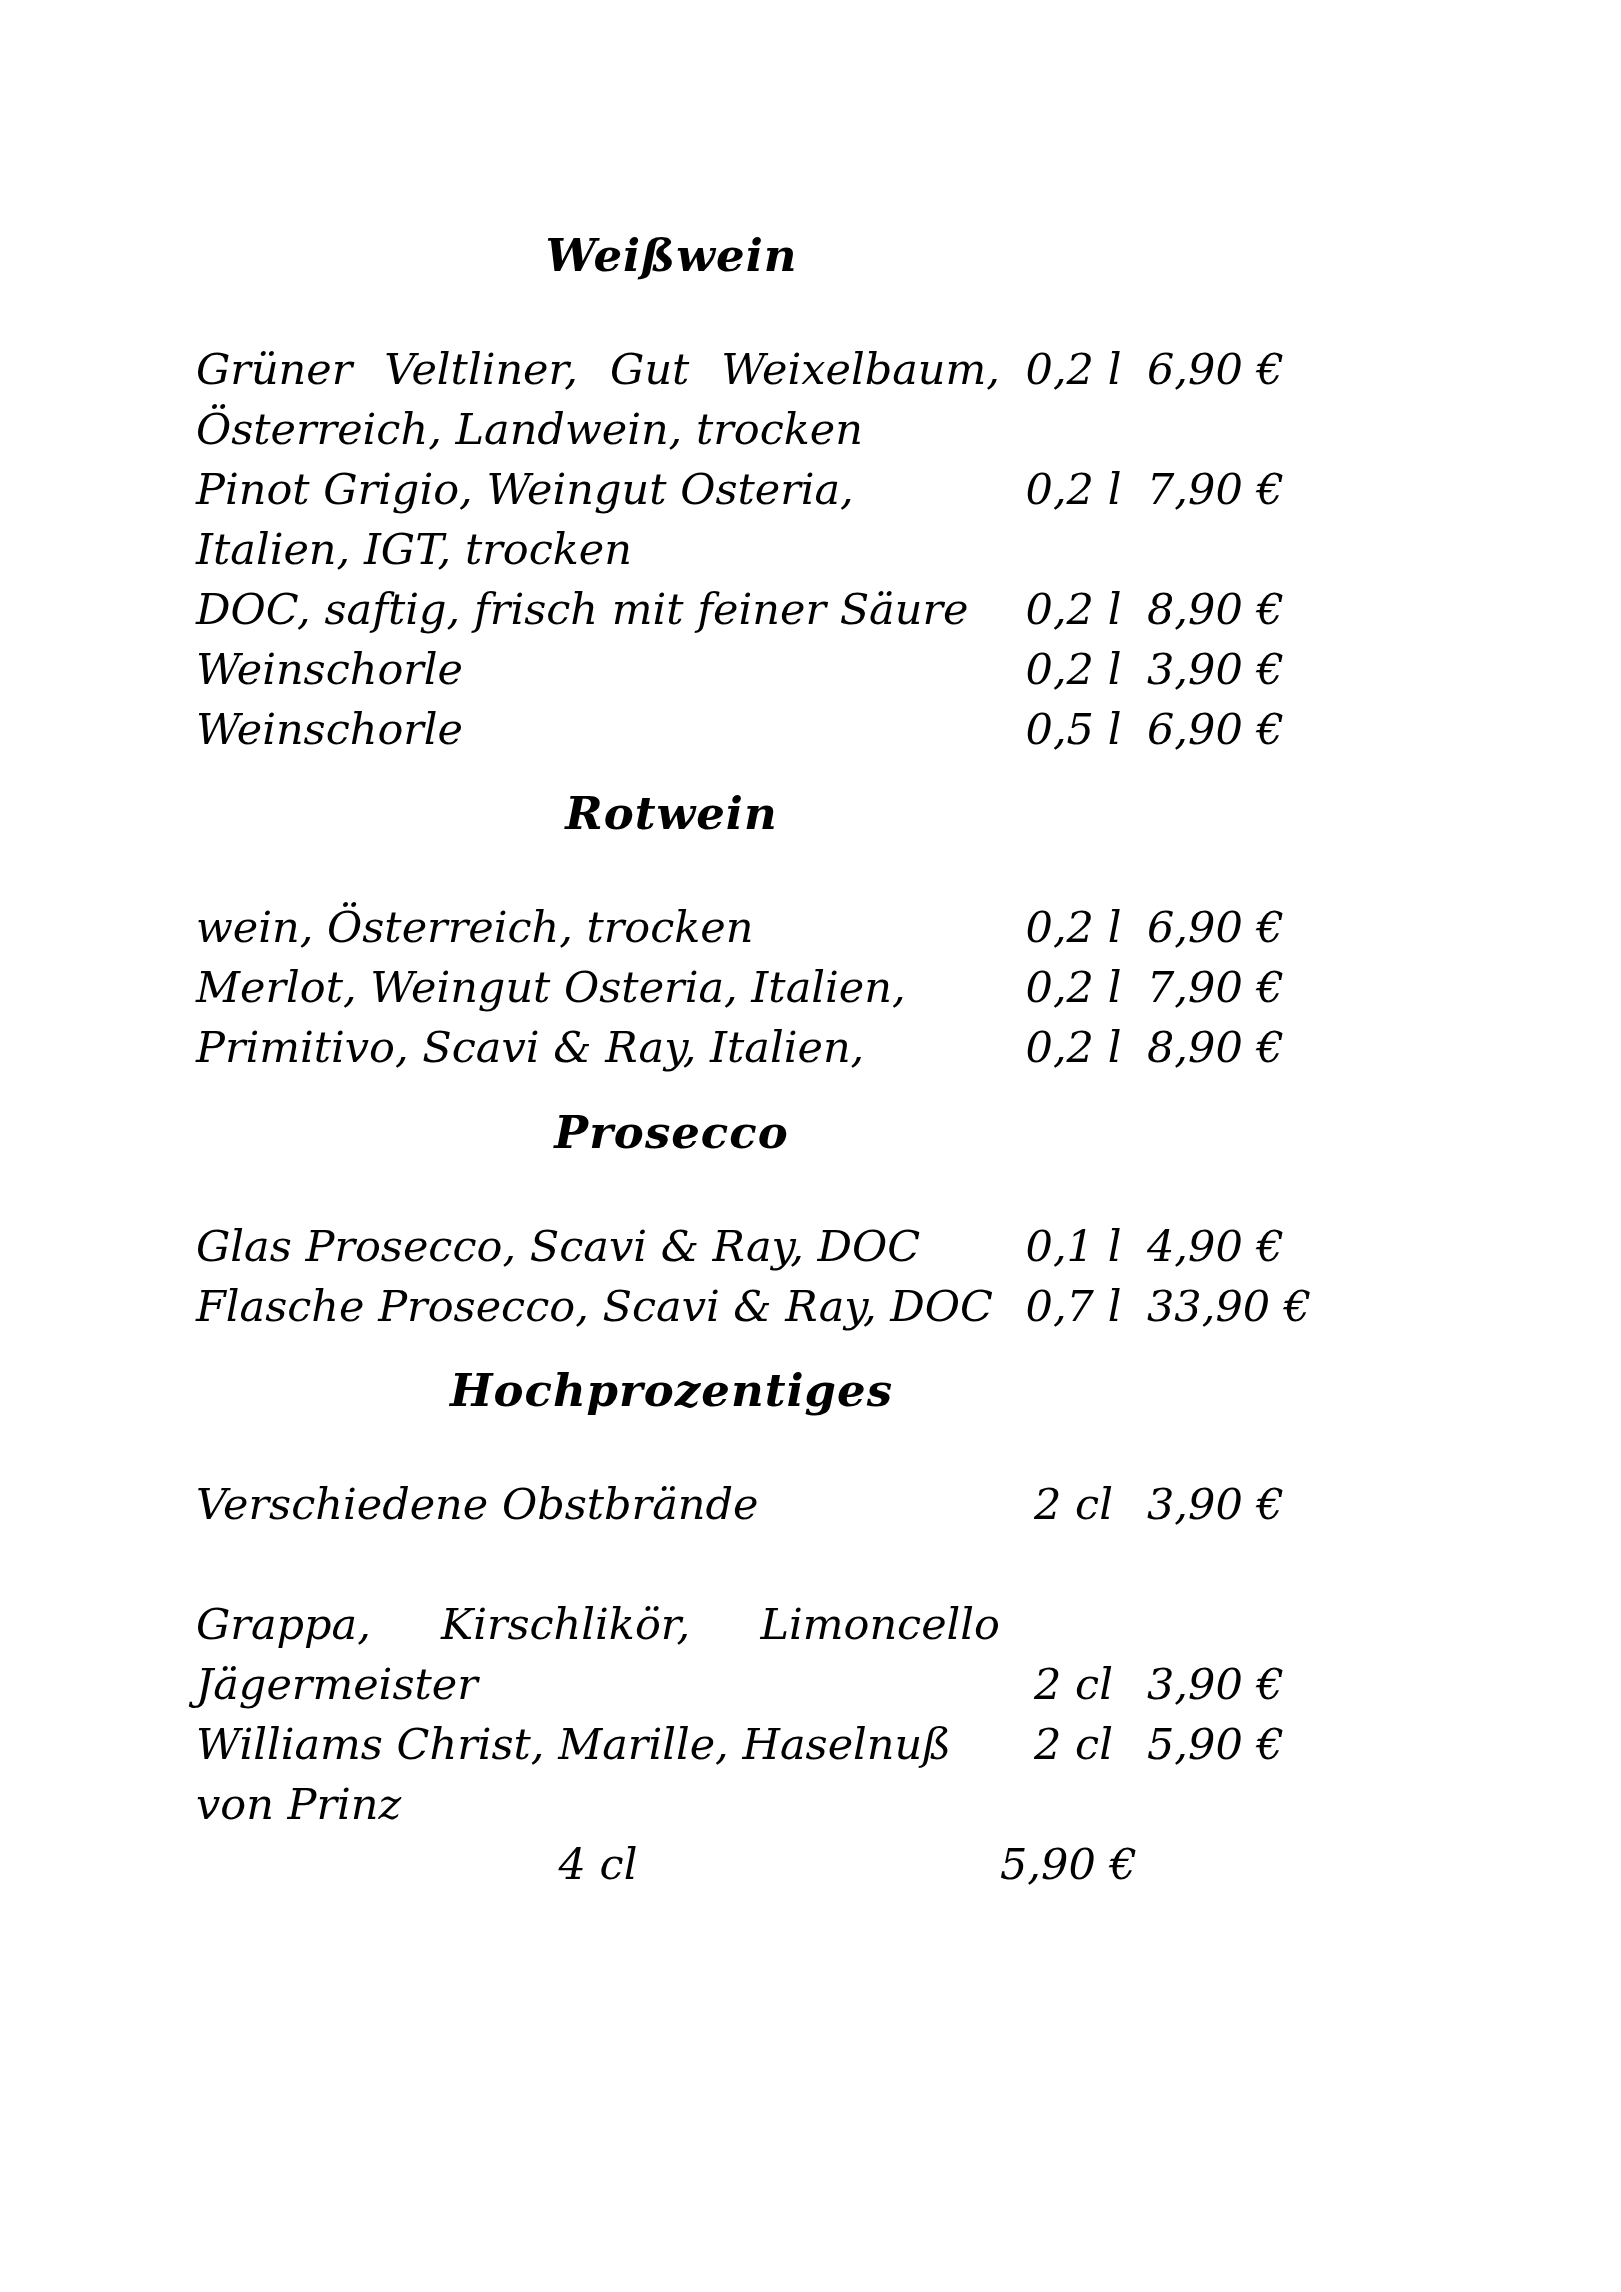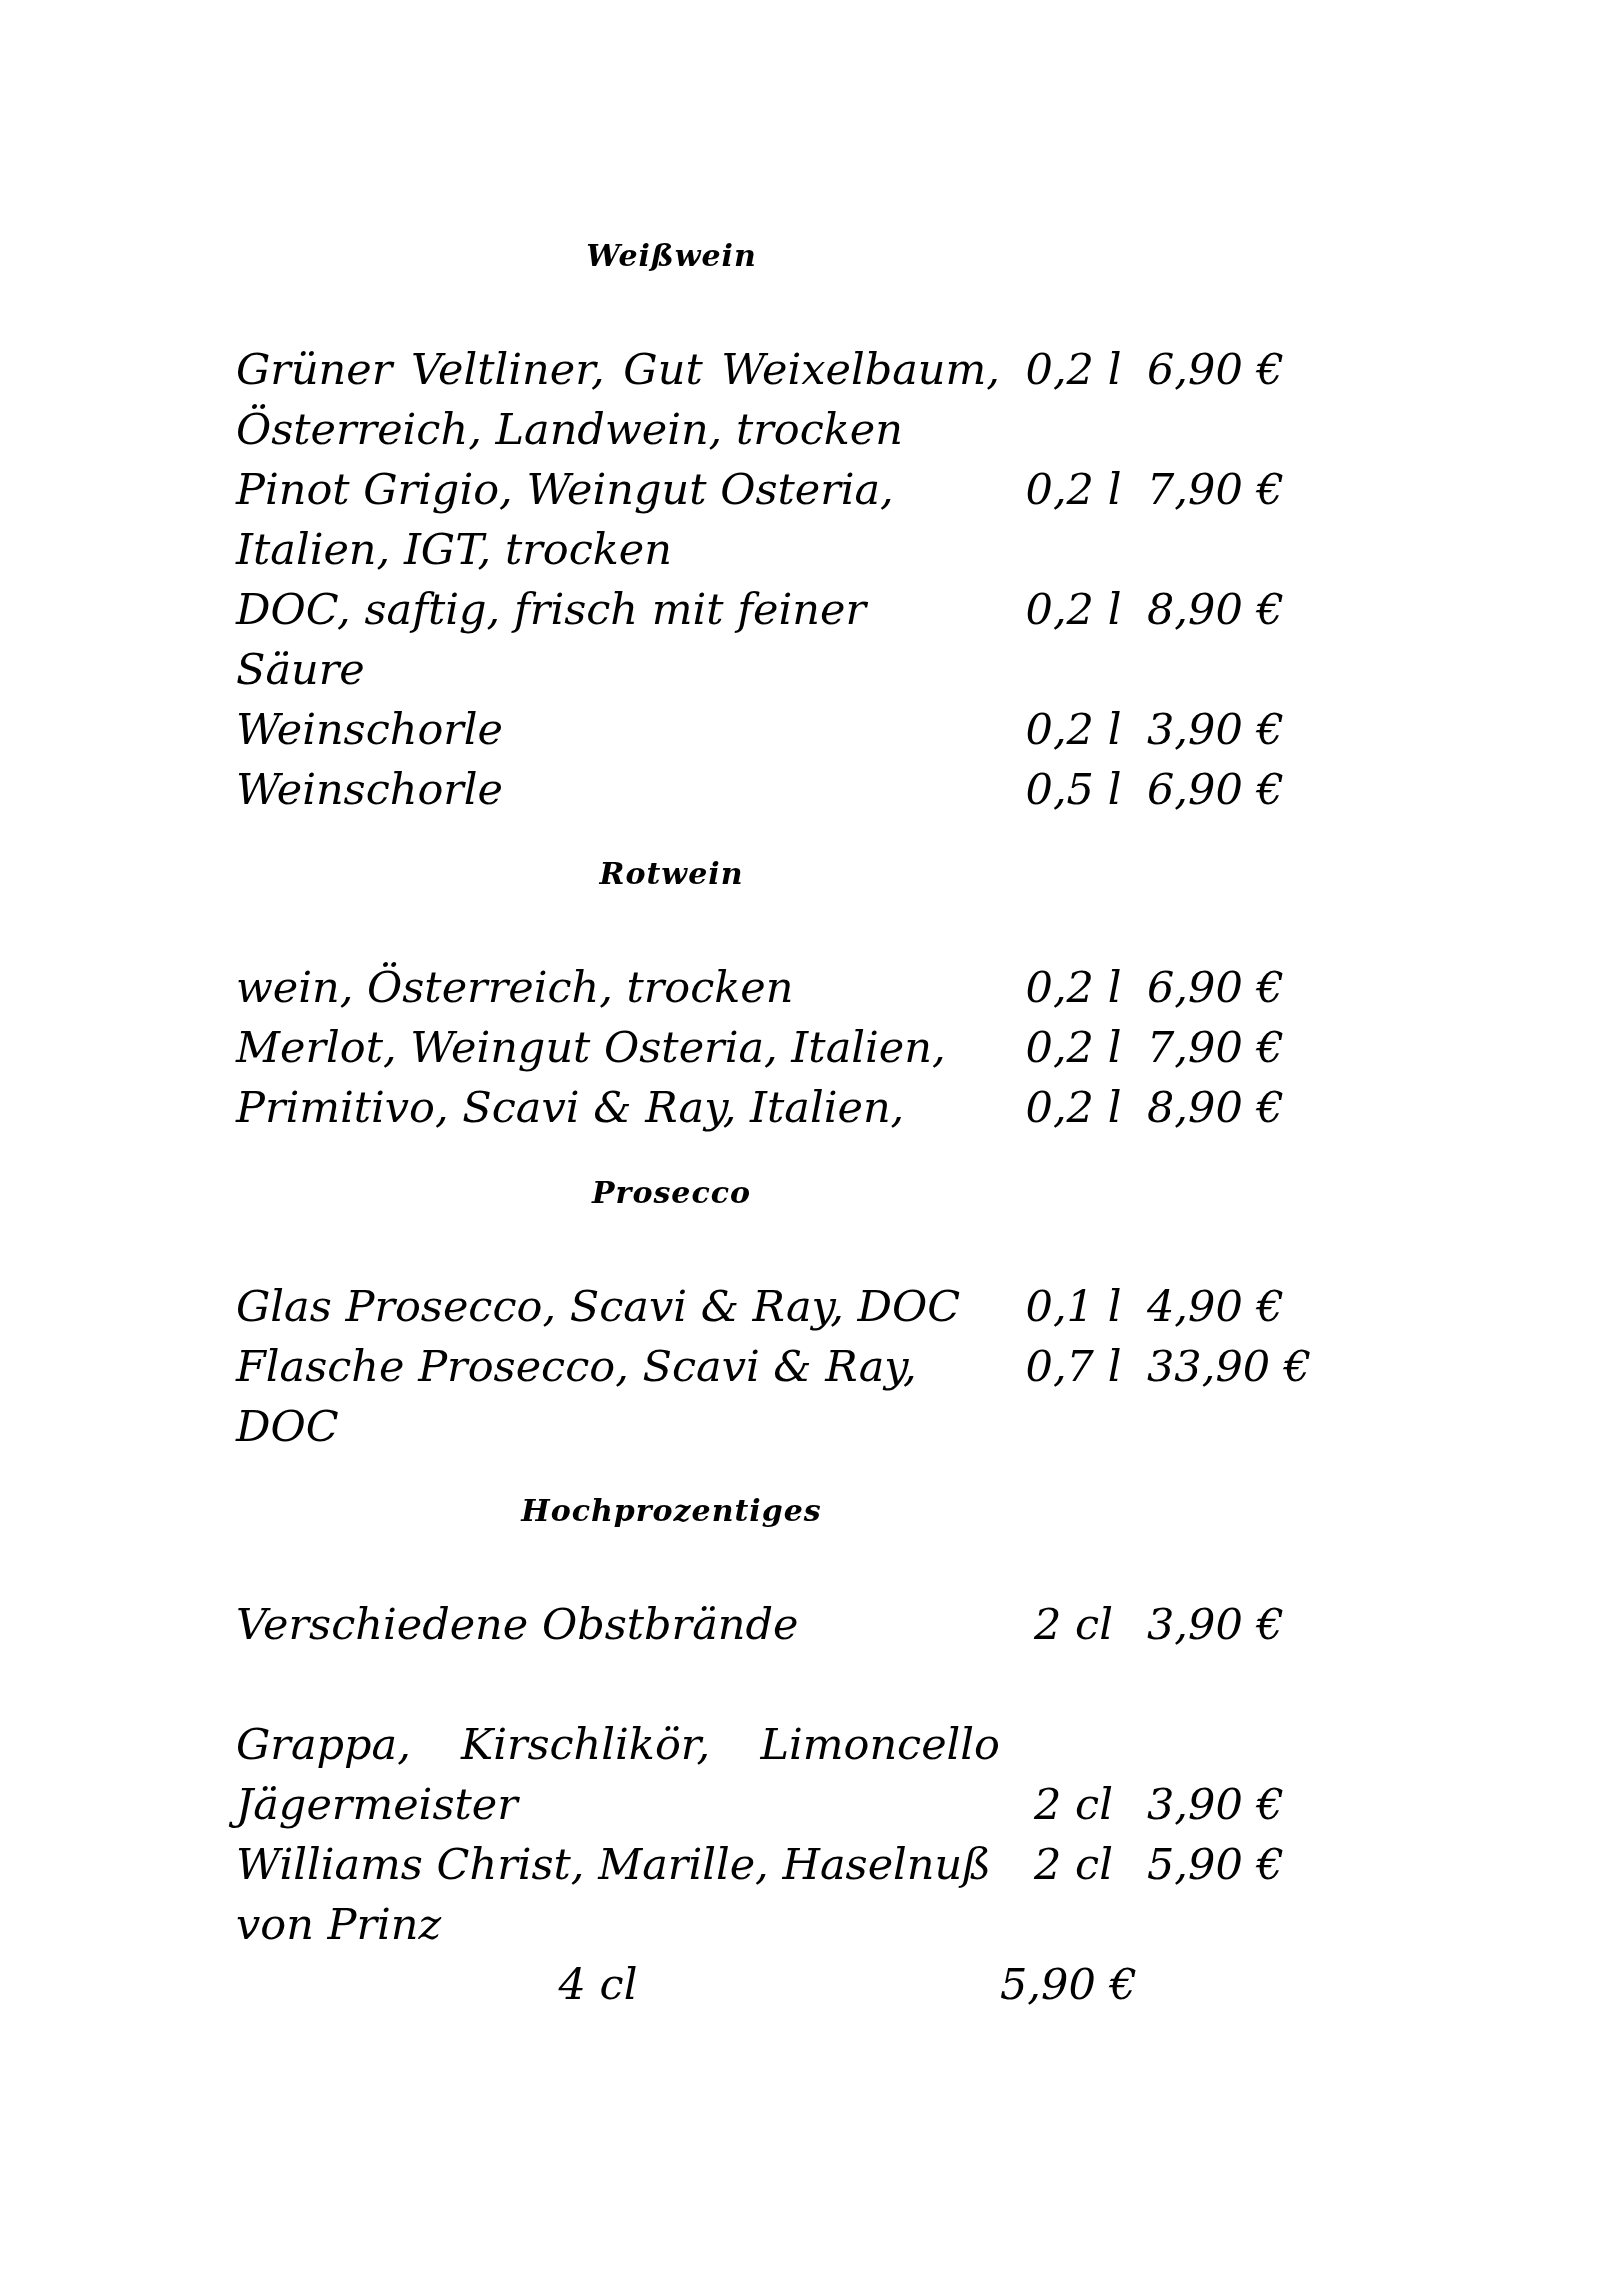--- a/index.html
+++ b/index.html
@@ -12,34 +12,34 @@
     font-family:"DejaVu Serif","Liberation Serif",serif;
     font-style:italic;
     font-size:43px;
     line-height:60px;
     box-sizing:border-box;
     padding:200px 161px 39px 196px;
     overflow:hidden;
   }
   .section-title{
     font-weight:bold;
-    font-size:30px;
+    font-size:45px;
     line-height:60px;
     margin:25.5px 0 53px 0;
     width:951px;
     text-align:center;
     letter-spacing:1px;
   }
   .rows{display:block;}
   .row{
     display:grid;
     grid-template-columns:804px 147px 1fr;
     align-items:start;
   }
-  .name{display:block;margin-left:40px;}
+  .name{display:block;}
   .name .line{min-height:60px;}
   .name .line.justify{
     text-align:justify;
     text-align-last:justify;
   }
   .qty{text-align:center;white-space:nowrap;}
   .price{text-align:left;white-space:nowrap;}
   .spacer{height:60px;}
 </style>
 </head>

